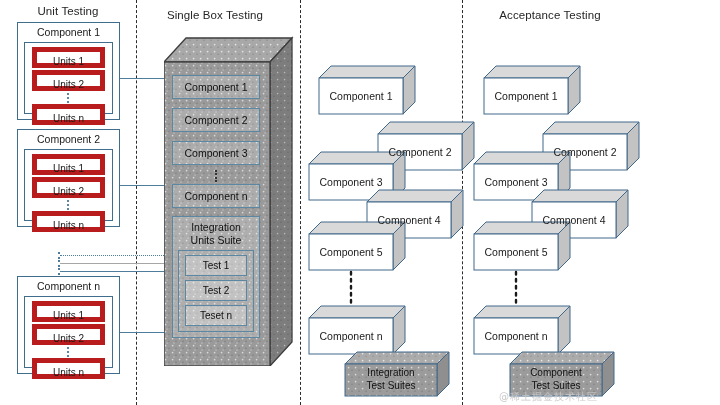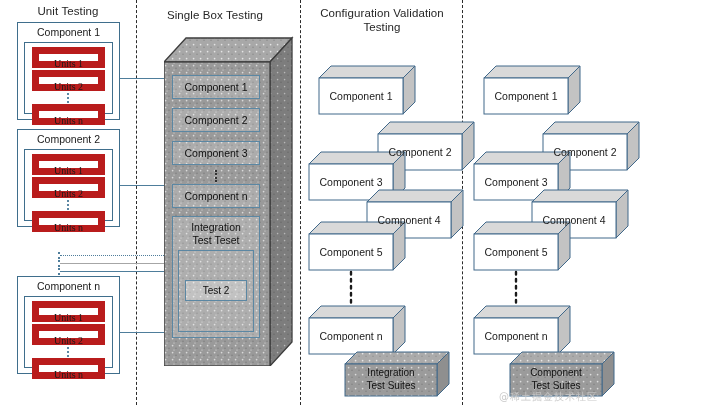--- a/index.html
+++ b/index.html
@@ -30,22 +30,22 @@
   .comp-outer .comp-label{
     position:absolute;left:0;right:0;top:3px;text-align:center;
     font-size:10.5px;color:#1a1a1a;
   }
   .comp-inner{
     position:absolute;left:6px;right:6px;top:19px;bottom:5px;
     border:1px solid #3f6e8c;box-sizing:border-box;background:#fff;
   }
   .unit-box{
     position:absolute;left:7px;right:7px;height:21px;
-    border:7px solid #b91c1c;box-sizing:border-box;background:#fff;
-    font-size:10px;color:#1a1a1a;text-align:center;line-height:20px;font-family:Liberation Serif, serif;
+    border:5px solid #b91c1c;box-sizing:border-box;background:#fff;
+    font-size:10px;color:#1a1a1a;text-align:center;line-height:20px;
   }
   .vdots{
     position:absolute;width:0;border-left:2px dotted #5b87a3;
   }
 
   
   .bigbox{position:absolute;}
   .slot{
     position:absolute;left:8px;width:88px;height:24px;
     border:1.1px solid #5b87a3;box-sizing:border-box;
@@ -92,25 +92,22 @@
 <div id="canvas">
 
   <div class="divider" style="left:136px"></div>
   <div class="divider" style="left:300px"></div>
   <div class="divider" style="left:462px"></div>
 
   <div class="col-title" style="left:8px;top:4px;width:120px">Unit Testing</div>
 
   <div class="col-title" style="left:145px;top:8px;width:140px">Single Box Testing</div>
 
-  <div class="col-title" style="left:306px;top:6px;width:152px">
-    <div>Configuration Validation</div>
-    <div>Testing</div>
-  </div>
-
+
+  <div class="col-title" style="left:470px;top:8px;width:160px">Acceptance Testing</div>
 
   <div class="comp-outer" style="left:17px;top:22px;width:103px;height:98px">
     <div class="comp-label">Component 1</div>
     <div class="comp-inner">
       <div class="unit-box" style="top:4px">Units 1</div>
       <div class="unit-box" style="top:27px">Units 2</div>
       <div class="vdots" style="left:42px;top:50px;height:10px"></div>
       <div class="unit-box" style="top:61px">Units n</div>
     </div>
   </div>
@@ -186,24 +183,26 @@
 
     <div class="slot" style="top:39px">Component 1</div>
     <div class="slot" style="top:72px">Component 2</div>
     <div class="slot" style="top:105px">Component 3</div>
     <div class="vdots" style="left:51px;top:134px;height:12px;border-left-color:#333"></div>
     <div class="slot" style="top:148px">Component n</div>
 
     <div class="suite" style="top:180px;height:122px">
       <div class="suite-title">
         <div>Integration</div>
-        <div>Test Teset</div>
+        <div>Units Suite</div>
       </div>
       <div class="suite-inner">
+        <div class="test-box" style="top:4px">Test 1</div>
         <div class="test-box" style="top:29px">Test 2</div>
+        <div class="test-box" style="top:54px">Teset n</div>
       </div>
     </div>
   </div>
 
   <svg width="175" height="340" style="position:absolute;left:305px;top:58px">
     <defs>
       <pattern id="speckS" width="7" height="7" patternUnits="userSpaceOnUse">
         <rect width="7" height="7" fill="#9b9b9b"></rect>
         <circle cx="1.6" cy="1.6" r="0.85" fill="#dcdcdc"></circle>
         <circle cx="5" cy="4.2" r="0.75" fill="#808080"></circle>

